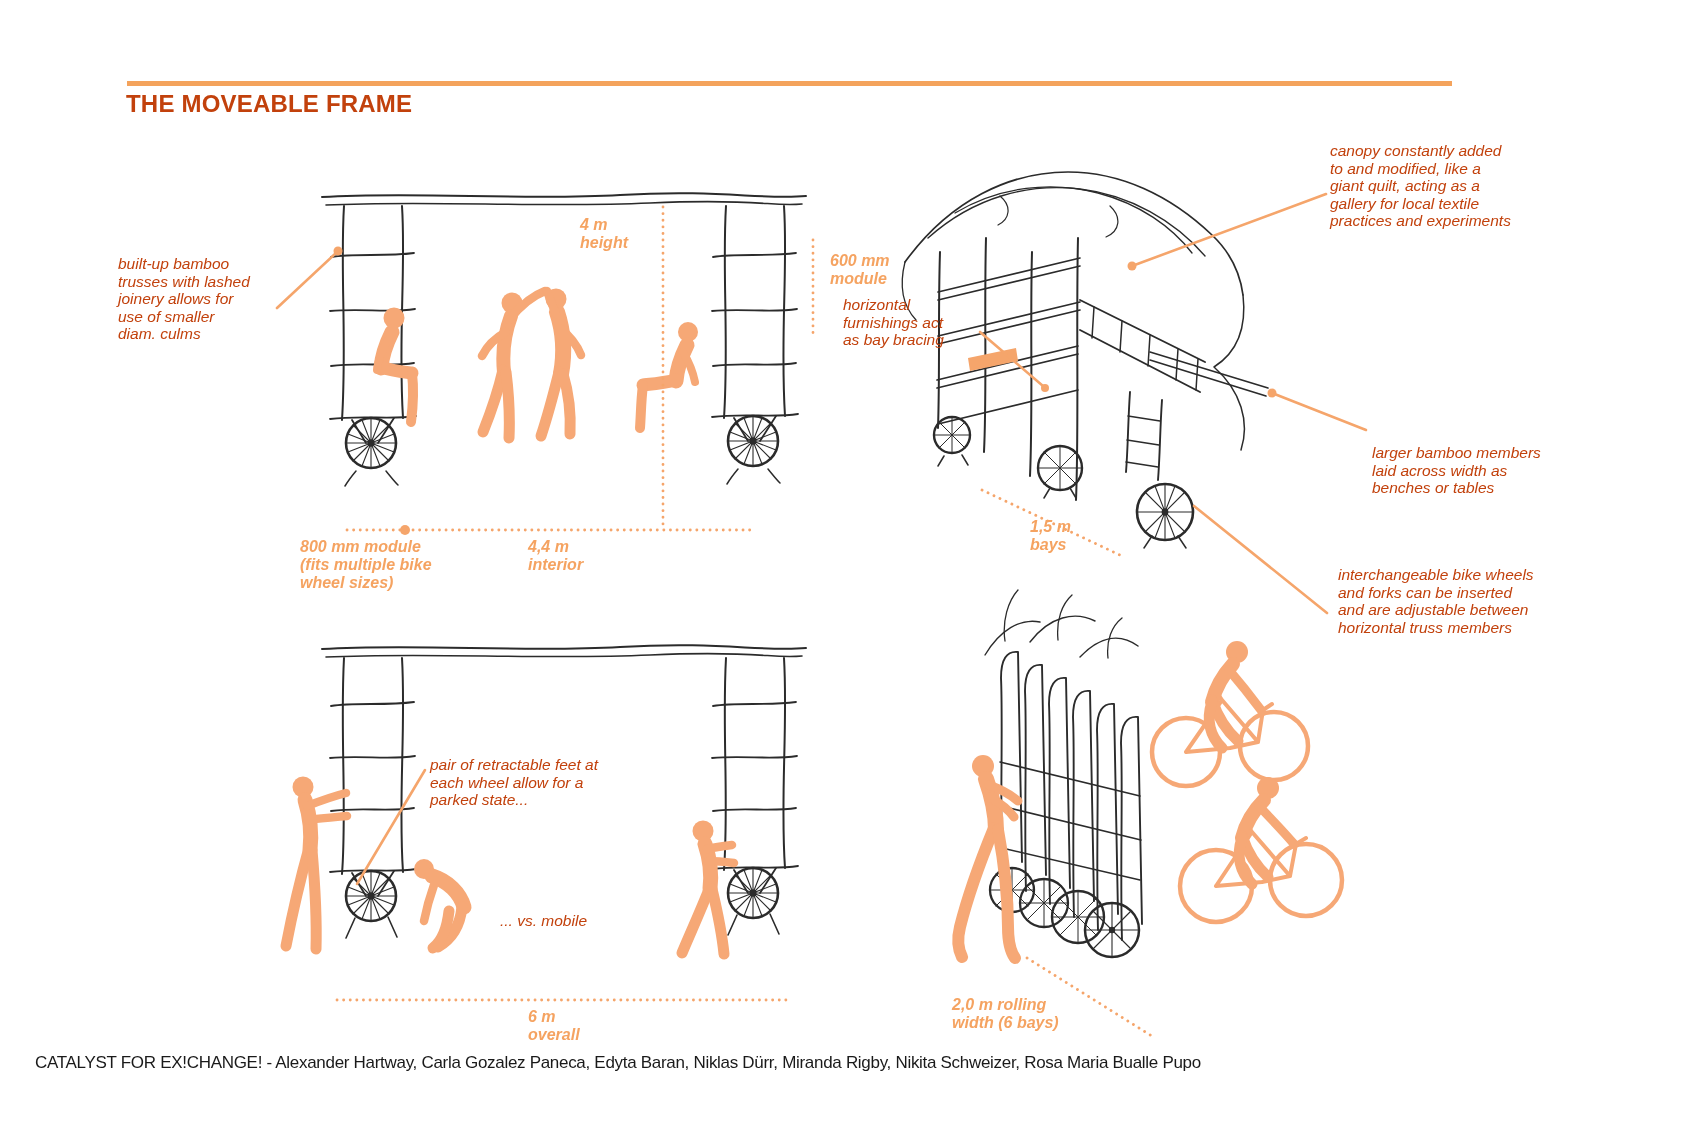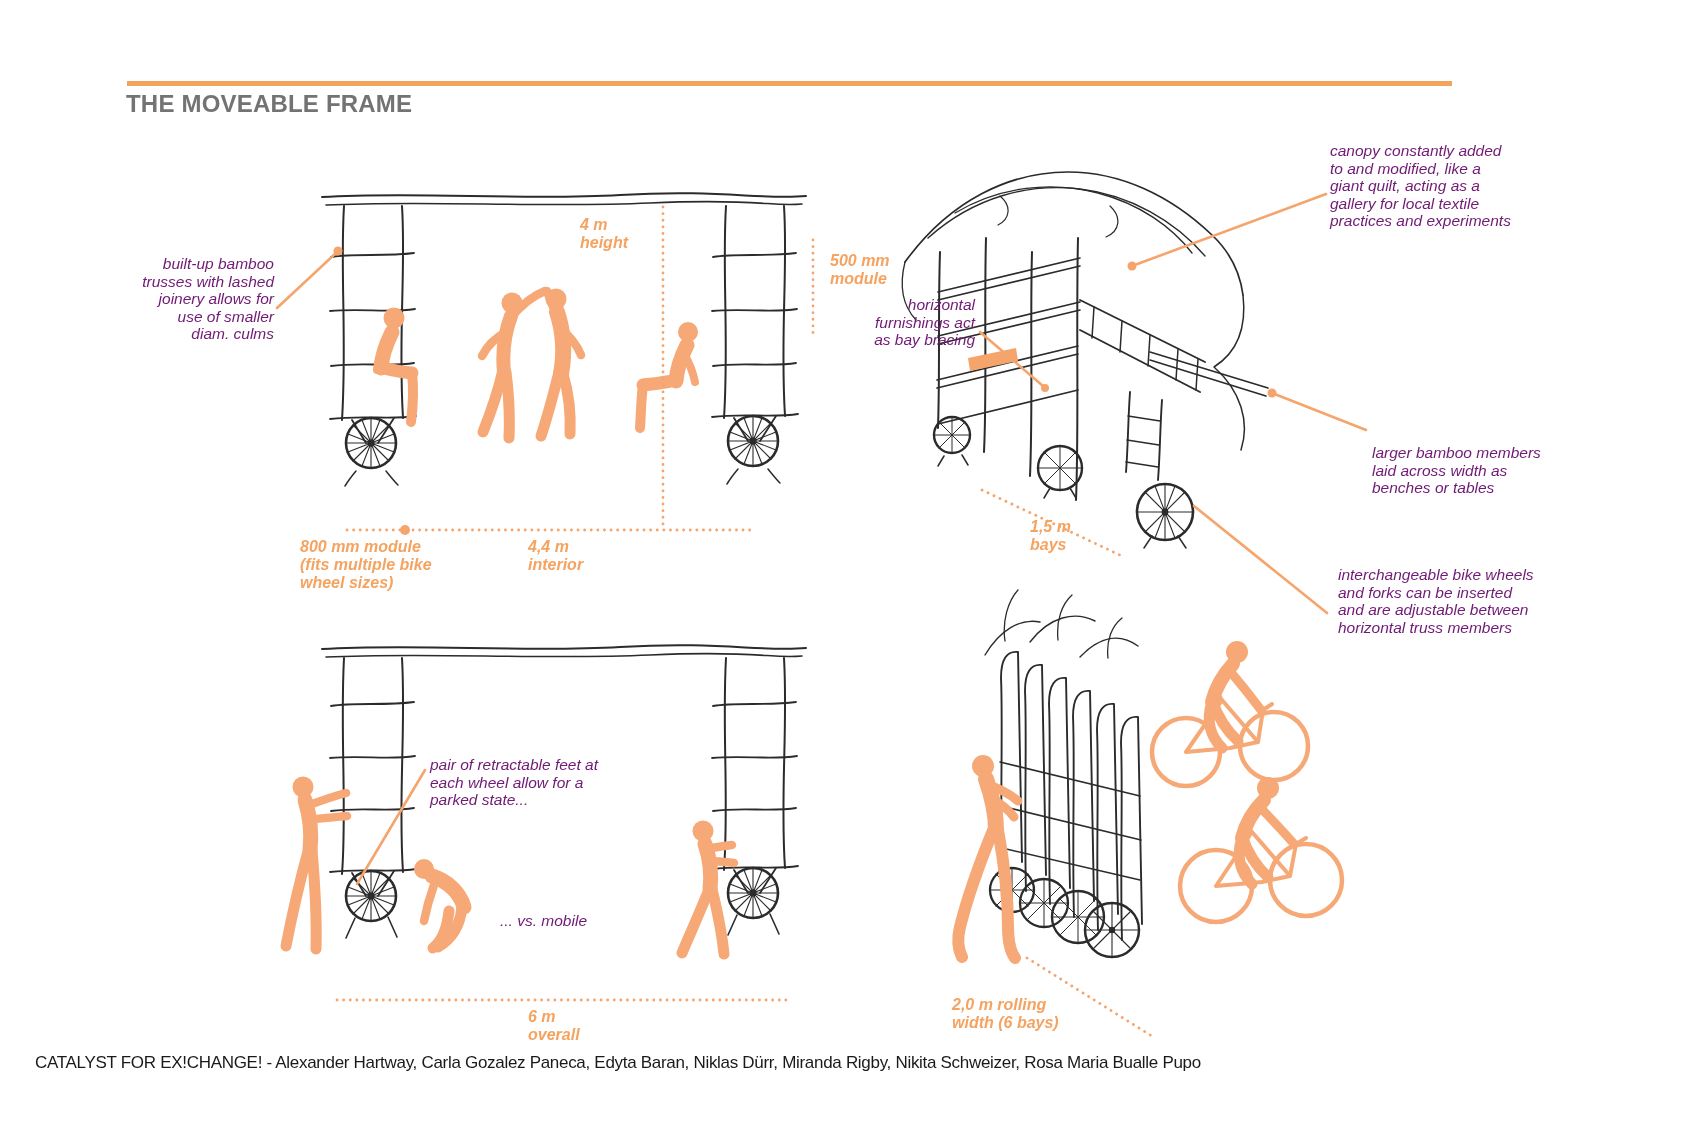--- a/index.html
+++ b/index.html
@@ -3,28 +3,28 @@
 <meta charset="utf-8">
 <style>
   html,body{margin:0;padding:0;background:#ffffff;}
   .board{
     position:relative;width:1688px;height:1125px;background:#ffffff;overflow:hidden;
     font-family:"Liberation Sans", sans-serif;
   }
   .rule{position:absolute;left:127px;top:81px;width:1325px;height:5px;background:#F4A35C;}
   .title{
     position:absolute;left:126px;top:90px;font-size:24px;font-weight:bold;
-    color:#737373;letter-spacing:0.2px;
+    color:#c2410c;letter-spacing:0.2px;
   }
   .ann,.dim{
-    position:absolute;color:#701a75;font-style:italic;white-space:pre-line;
+    position:absolute;color:#c2410c;font-style:italic;white-space:pre-line;
     font-size:15.5px;line-height:17.5px;
   }
   .dim{font-weight:bold;color:#F5A361;font-size:16px;line-height:18px;}
-  .ra{text-align:right;}
+  .ra{text-align:left;}
   .ca{text-align:left;}
   .footer{
     position:absolute;left:35px;top:1053px;font-size:17px;color:#1a1a1a;
     letter-spacing:-0.3px;white-space:nowrap;
   }
   svg.scene{position:absolute;left:0;top:0;}
   .ink{stroke:#2b2b2b;fill:none;stroke-linecap:round;stroke-linejoin:round;}
   .org{stroke:#F5A56B;fill:none;stroke-linecap:round;}
   .fig{stroke:#F6A876;fill:none;stroke-linecap:round;stroke-linejoin:round;}
   .fighead{fill:#F6A876;stroke:none;}
@@ -299,21 +299,21 @@
 
   <div class="ann ra" style="left:118px;top:255px;width:156px;">built-up bamboo
 trusses with lashed
 joinery allows for
 use of smaller
 diam. culms</div>
 
   <div class="dim ca" style="left:580px;top:216px;width:92px;">4 m
 height</div>
 
-  <div class="dim" style="left:830px;top:252px;width:100px;">500 mm
+  <div class="dim" style="left:830px;top:252px;width:100px;">600 mm
 module</div>
 
   <div class="dim ca" style="left:300px;top:538px;width:172px;">800 mm module
 (fits multiple bike
 wheel sizes)</div>
 
   <div class="dim ca" style="left:528px;top:538px;width:94px;">4,4 m
 interior</div>
 
   <div class="ann" style="left:1330px;top:142px;width:205px;">canopy constantly added

